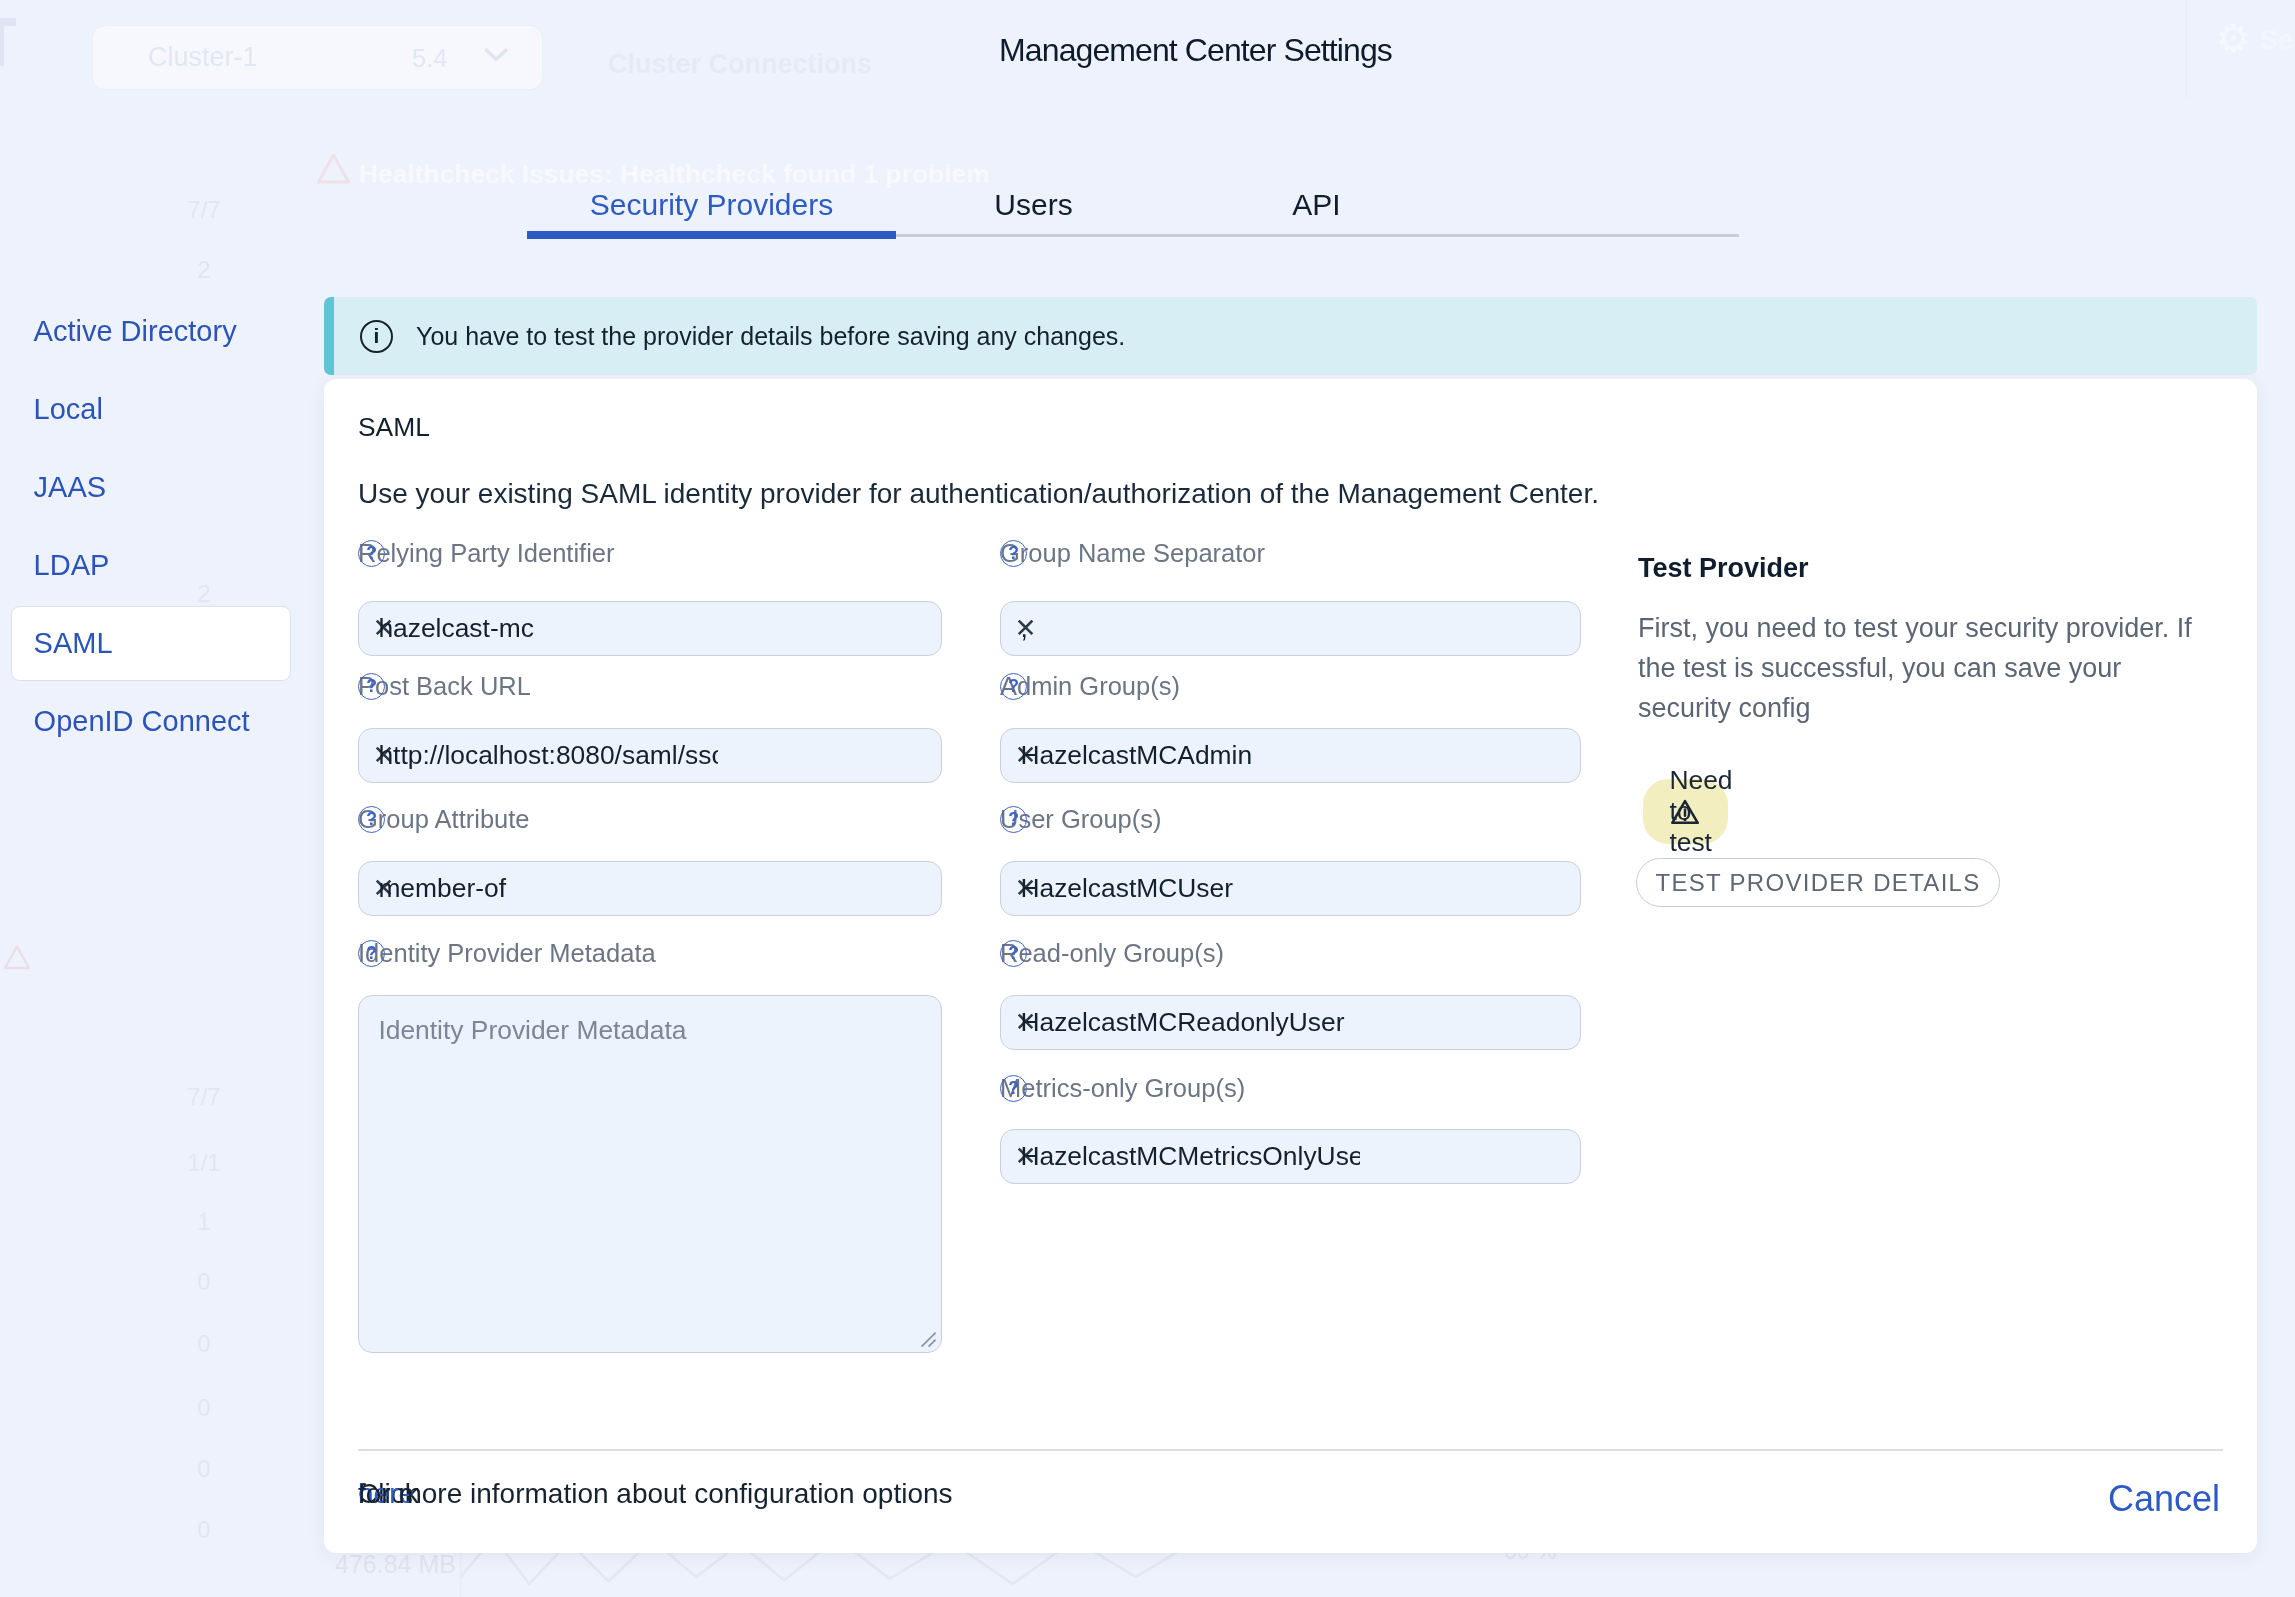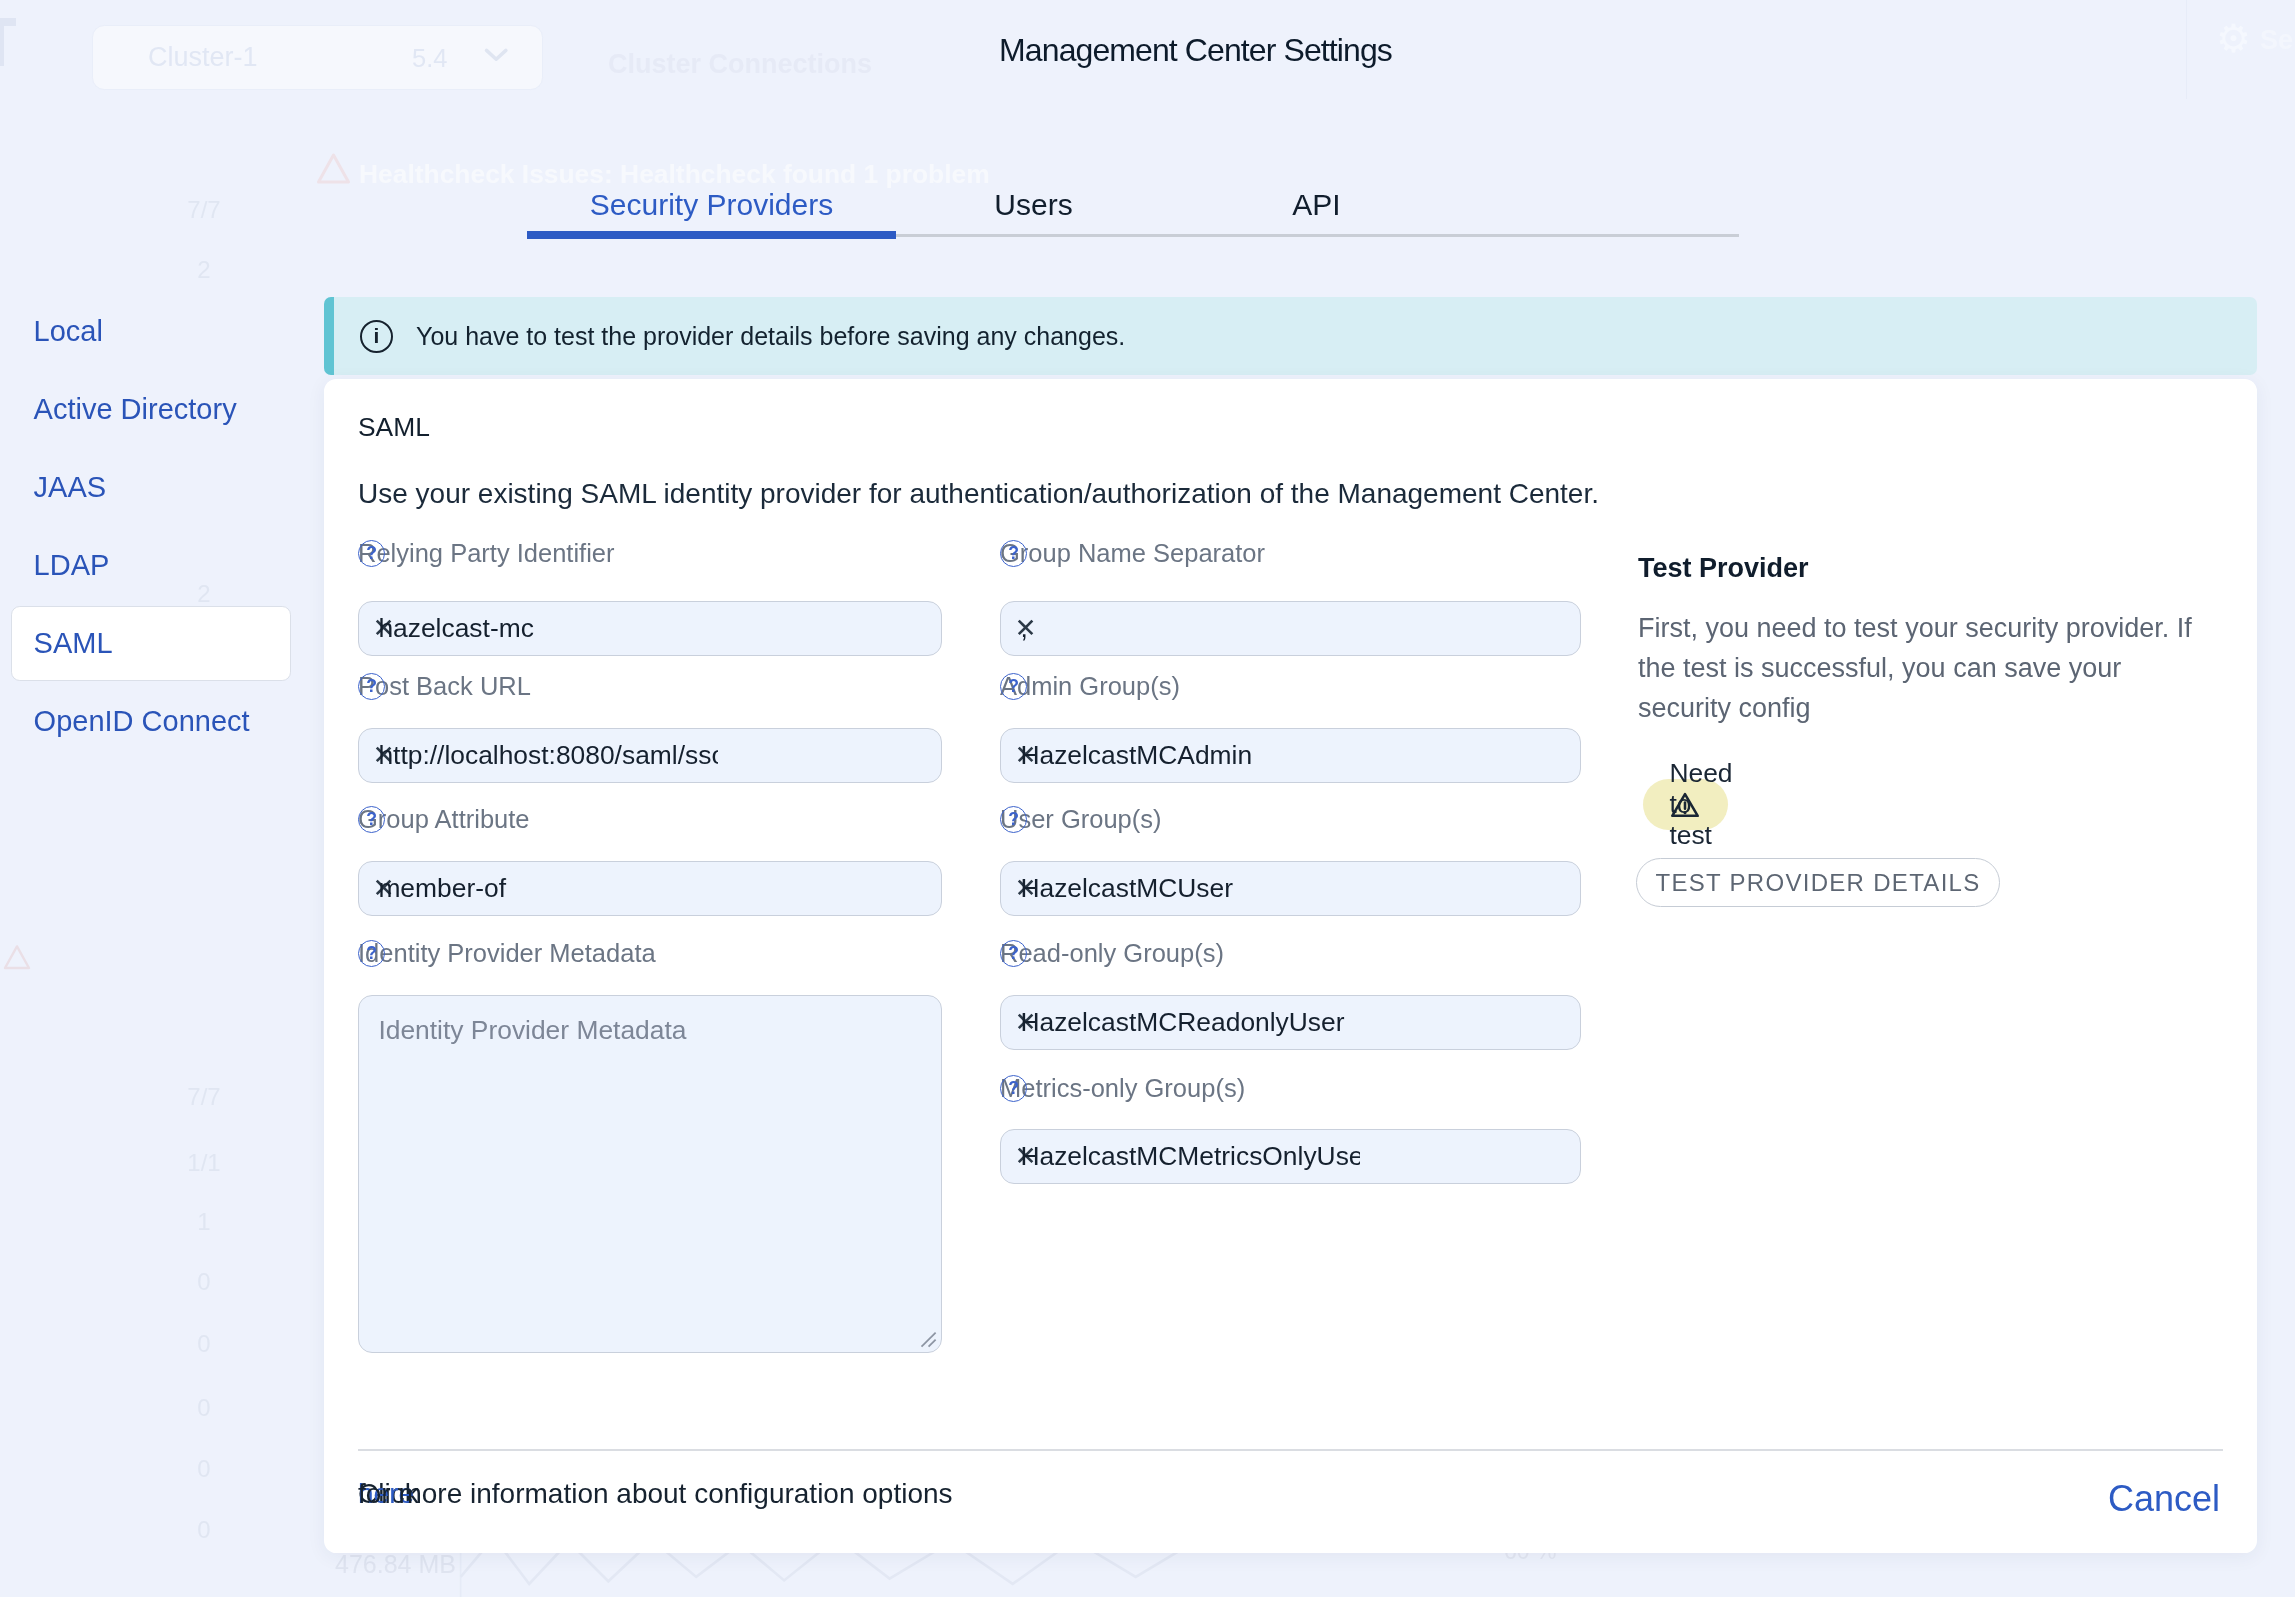--- a/index.html
+++ b/index.html
@@ -121,21 +121,21 @@
     position:absolute; inset:0; background:transparent; border:none; outline:none; resize:none;
     font-family:"Liberation Sans", sans-serif; font-size:26.4px; color:#15202e; padding:19.4px;
   }
   .textarea-box textarea::placeholder { color:#7d8697; opacity:1; }
   .resize-handle { right:3.5px; bottom:3.5px; width:19.4px; height:19.4px; cursor:nwse-resize; }
 
   
   .tp-heading { left:1314px; top:174px; font-size:27px; font-weight:700; color:#101d2c; }
   .tp-desc { left:1314px; top:229px; width:573px; font-size:27px; line-height:40px; color:#5c6573; }
   .tp-badge {
-    left:1319px; top:400px; height:51px; padding:0 26.4px; border-radius:25.5px;
+    left:1319px; top:400px; height:65px; padding:0 26.4px; border-radius:25.5px;
     background:#f2eec0; display:flex; align-items:center; gap:12.3px;
     font-size:26.4px; color:#1a2634;
   }
   .tp-badge svg { position:static; flex:none; }
   .tp-button {
     left:1312px; top:479px; width:364px; height:49px; border-radius:25px;
     background:#ffffff; border:1.8px solid #c6ccd5; color:#5d6673;
     font-family:"Liberation Sans", sans-serif; font-size:24px; letter-spacing:1.3px;
     cursor:pointer;
   }
@@ -195,22 +195,22 @@
 
   <div class="tabs">
     <div class="gray-line"></div>
     <div class="active-line"></div>
     <div class="tab t0">Security Providers</div>
     <div class="tab t1">Users</div>
     <div class="tab t2">API</div>
   </div>
 
   <div class="sidebar">
+    <div class="side-item">Active Directory</div>
     <div class="side-item">Local</div>
-    <div class="side-item">Active Directory</div>
     <div class="side-item">JAAS</div>
     <div class="side-item">LDAP</div>
     <div class="side-item selected">SAML</div>
     <div class="side-item">OpenID Connect</div>
   </div>
 
   <div class="banner">
     <div class="stripe"></div>
     <div class="info-circle">i</div>
     <div class="banner-text">You have to test the provider details before saving any changes.</div>

